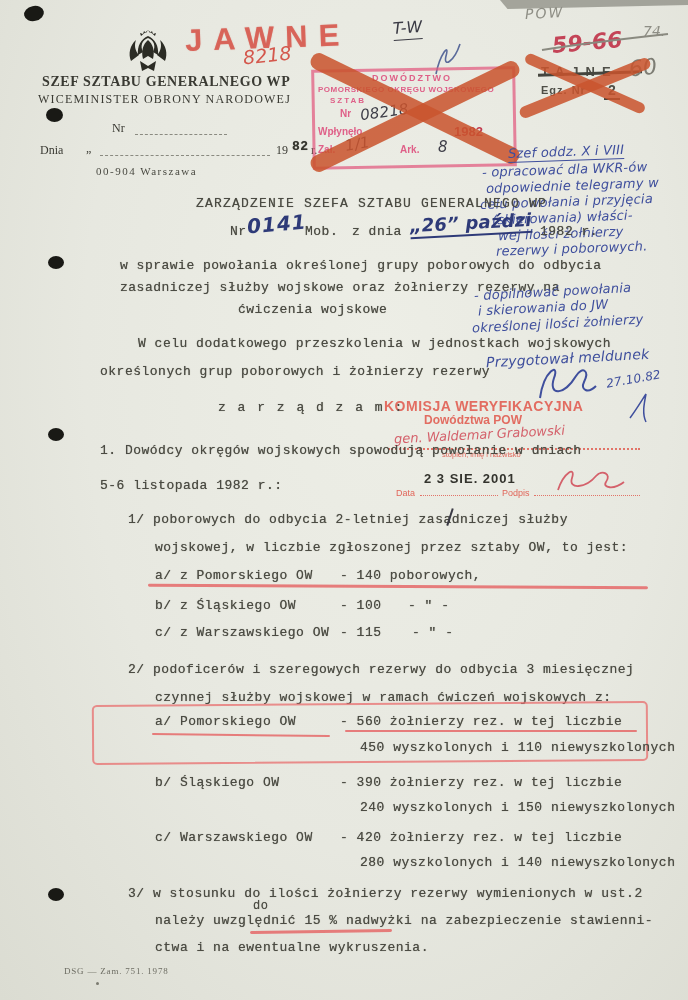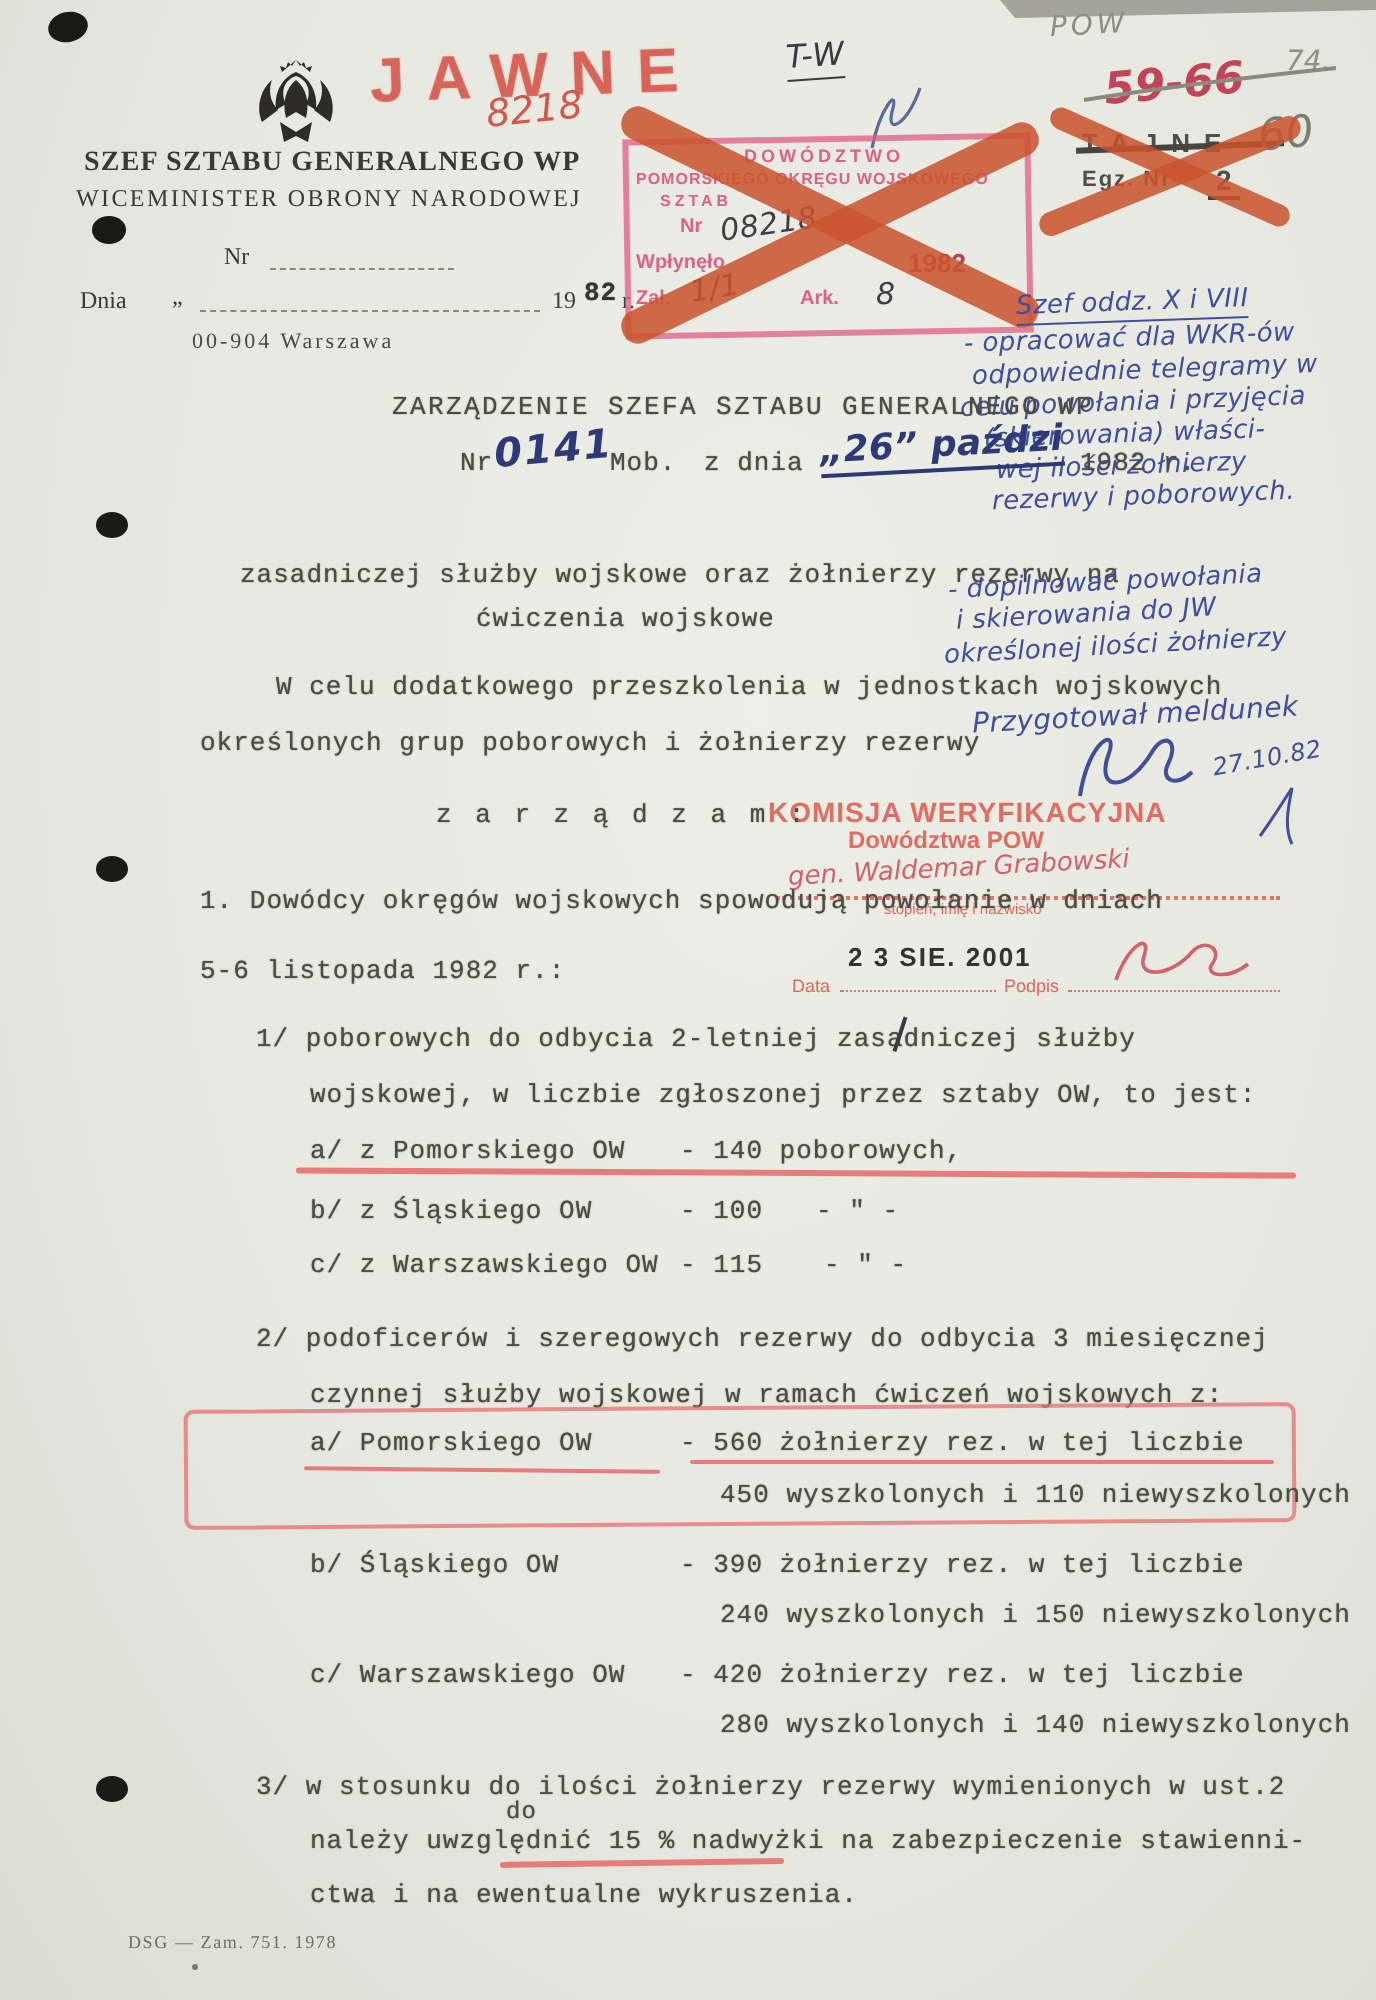--- a/index.html
+++ b/index.html
@@ -118,20 +118,21 @@
   <div class="abs hw" style="left:496px;top:241px;transform:rotate(-2deg);">rezerwy i poborowych.</div>
 
   <div class="abs t" style="left:196px;top:196px;letter-spacing:1.2px;">ZARZĄDZENIE SZEFA SZTABU GENERALNEGO WP</div>
   <div class="abs t" style="left:230px;top:224px;">Nr</div>
   <div class="abs hw hw-big" style="left:247px;top:212px;transform:rotate(-5deg);letter-spacing:1px;">0141</div>
   <div class="abs t" style="left:305px;top:224px;">Mob.</div>
   <div class="abs t" style="left:352px;top:224px;">z dnia</div>
   <div class="abs hw hw-big" style="left:410px;top:212px;font-size:18px;transform:rotate(-3deg);border-bottom:2px solid #2e3a78;padding-bottom:1px;">„26” paździ</div>
   <div class="abs t" style="left:540px;top:224px;">1982 r.</div>
 
+  <div class="abs t" style="left:120px;top:258px;">w sprawie powołania określonej grupy poborowych do odbycia</div>
   <div class="abs t" style="left:120px;top:280px;">zasadniczej służby wojskowe oraz żołnierzy rezerwy na</div>
   <div class="abs t" style="left:238px;top:302px;">ćwiczenia wojskowe</div>
 
   <div class="abs hw" style="left:474px;top:284px;transform:rotate(-3deg);">- dopilnować powołania</div>
   <div class="abs hw" style="left:478px;top:300px;transform:rotate(-3deg);">i skierowania do JW</div>
   <div class="abs hw" style="left:472px;top:316px;transform:rotate(-3deg);">określonej ilości żołnierzy</div>
 
   <div class="abs t" style="left:138px;top:336px;">W celu dodatkowego przeszkolenia w jednostkach wojskowych</div>
   <div class="abs t" style="left:100px;top:364px;">określonych grup poborowych i żołnierzy rezerwy</div>
 

